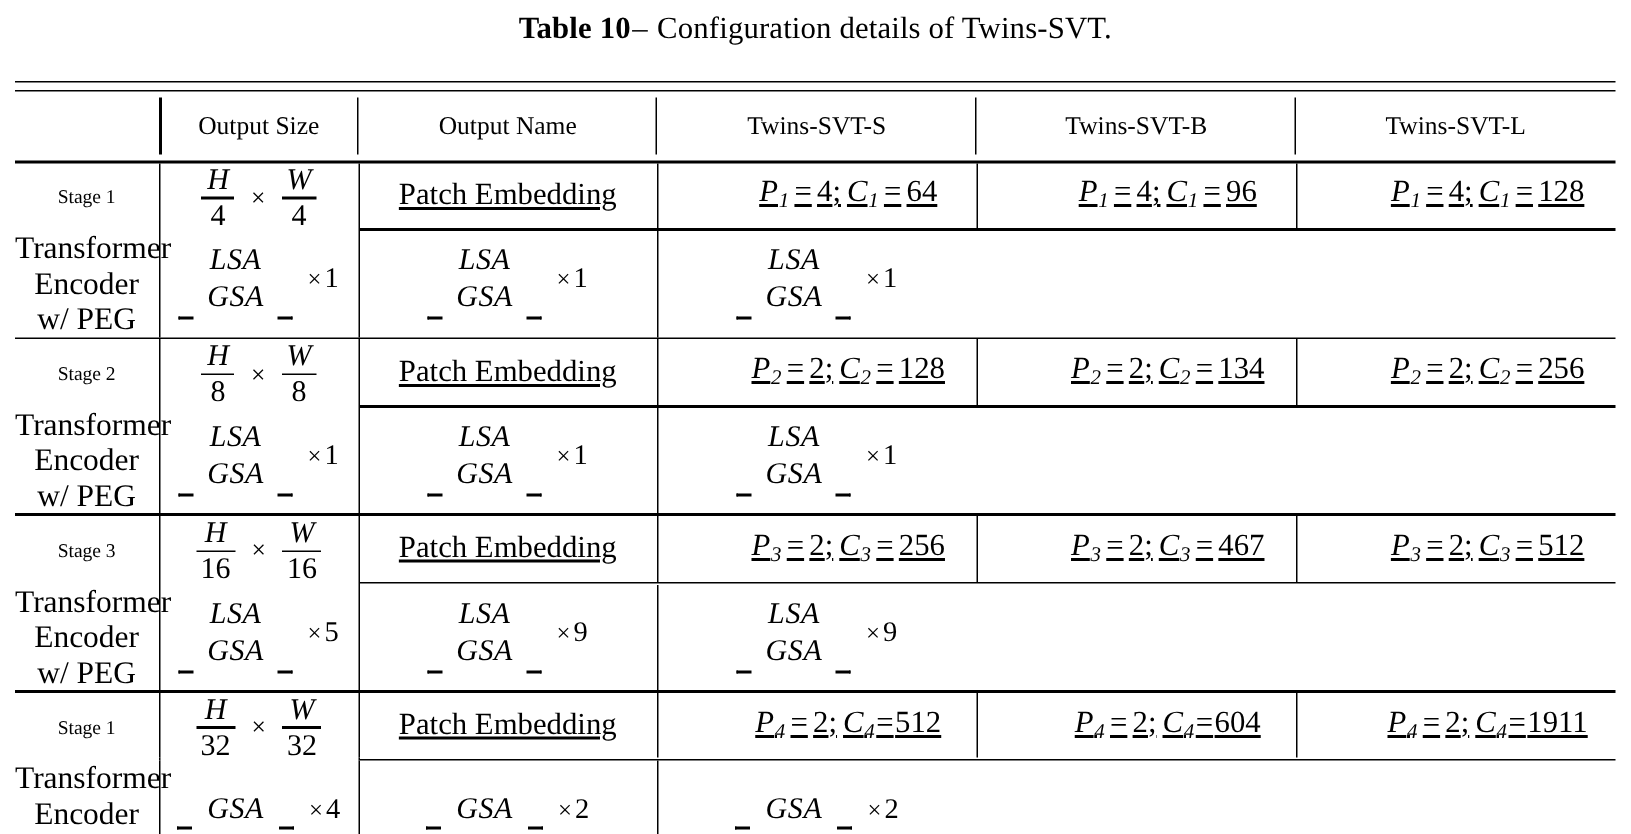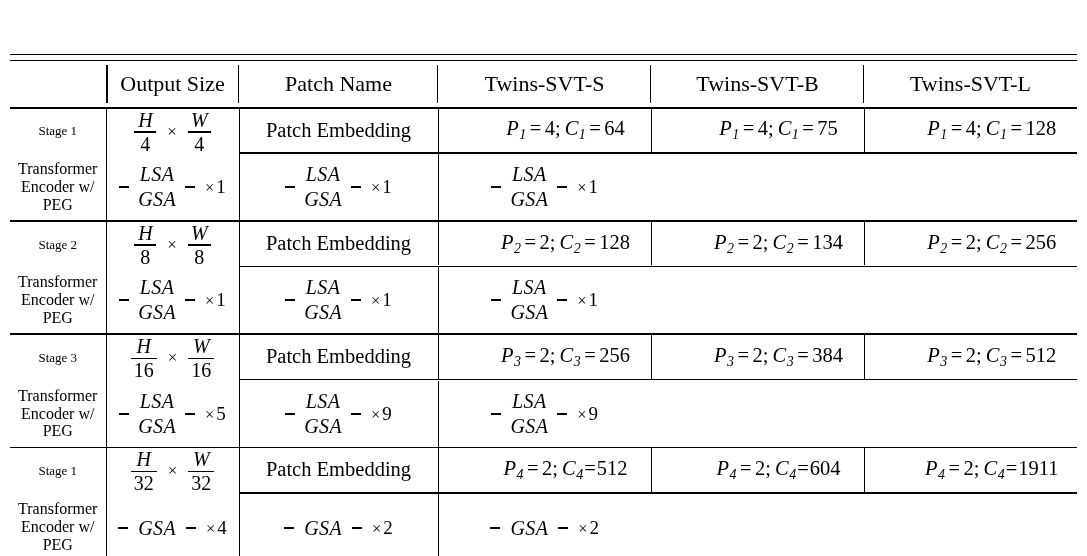--- a/index.html
+++ b/index.html
@@ -71,45 +71,46 @@
   .vl { border-left: 1.5px solid #000; }
   .vr { border-right: 1.5px solid #000; }
 
   
   .c-stage { width: 96px; }
   .c-size  { width: 133px; }
   .c-layer { width: 199px; }
   .c-model { width: 213px; }
 
   
-  .hdr td { height: 46px; font-size: 22px; }
+  .hdr td { height: 46px; font-size: 17px; }
   .hdr-cell { position: relative; }
   .hdr-cell.sep-l::before,
   .hdr-cell.sep-r::after {
     content: "";
     position: absolute;
     top: 4px;
     bottom: 4px;
     width: 1.5px;
     background: #000;
   }
   .hdr-cell.sep-l::before { left: 0; }
   .hdr-cell.sep-r::after  { right: 0; }
 
   
   .stage-cell { font-size: 13px; }
 
   .pe-cell {
     height: 36px;
     font-size: 20.5px;
     white-space: nowrap;
+    text-decoration: underline;
   }
   .te-cell {
     height: 66px;
-    font-size: 16px;
+    font-size: 21px;
     line-height: 1.12;
   }
   .te-cell .te-l1, .te-cell .te-l2 { display: block; }
 
   .blk-cell { height: 66px; }
 
   
   .sizeexpr {
     display: inline-flex;
     align-items: center;
@@ -156,21 +157,21 @@
 
   
   .blockexpr {
     display: inline-flex;
     align-items: center;
     justify-content: center;
     gap: 10px;
   }
   .brackets {
     display: inline-flex;
-    align-items: center;
+    align-items: flex-end;
   }
   .bk {
     width: 9px;
     border-top: 1.7px solid #000;
     border-bottom: 1.7px solid #000;
   }
   .bk-l { border-left: 1.7px solid #000; }
   .bk-r { border-right: 1.7px solid #000; }
   .bk-inner {
     display: flex;
@@ -188,41 +189,44 @@
     white-space: nowrap;
     font-style: normal;
   }
   .repeat .rx { font-size: 16.5px; padding-right: 2px; }
 </style>
 </head>
 <body>
 
 <div class="page">
 
+  <div class="caption">
+    <span class="cap-num">Table 10</span><span class="cap-dash">–</span> <span>Configuration details of Twins-SVT.</span>
+  </div>
 
   <div class="table-wrap">
     <table class="cfg">
       <colgroup>
         <col class="c-stage">
           <col class="c-size">
           <col class="c-layer">
         <col class="c-model">
           <col class="c-model">
           <col class="c-model">
       </colgroup>
       <tbody id="tbody">
           <tr class="rule-row">
             <td colspan="6">
               <div class="rule-double"></div>
             </td>
           </tr>
           <tr class="hdr">
             <td></td>
             <td class="hdr-cell sep-l sep-r">Output Size</td>
-            <td class="hdr-cell sep-r">Patch Name</td>
+            <td class="hdr-cell sep-r">Output Name</td>
             <td class="hdr-cell sep-r">Twins-SVT-S</td>
             <td class="hdr-cell sep-r">Twins-SVT-B</td>
             <td class="hdr-cell">Twins-SVT-L</td>
           </tr>
           <tr class="rule-row">
             <td colspan="6">
               <div class="rule-line"></div>
             </td>
           </tr>
           <tr>
@@ -235,21 +239,21 @@
                 </span>
                 <span class="times-sym">×</span>
                 <span class="frac">
                   <span class="num">W</span>
                   <span class="bar"></span>
                   <span class="den">4</span>
                 </span>
               </span></td>
             <td class="pe-cell vr">Patch Embedding</td>
             <td class="pe-cell vr"><span class="mathline"><span class="mvar">P</span><span class="msub">1</span><span class="meq">=</span><span class="mnum">4</span><span class="msemi">;</span><span class="mvar">C</span><span class="msub">1</span><span class="meq">=</span><span class="mnum">64</span></span></td>
-            <td class="pe-cell vr"><span class="mathline"><span class="mvar">P</span><span class="msub">1</span><span class="meq">=</span><span class="mnum">4</span><span class="msemi">;</span><span class="mvar">C</span><span class="msub">1</span><span class="meq">=</span><span class="mnum">75</span></span></td>
+            <td class="pe-cell vr"><span class="mathline"><span class="mvar">P</span><span class="msub">1</span><span class="meq">=</span><span class="mnum">4</span><span class="msemi">;</span><span class="mvar">C</span><span class="msub">1</span><span class="meq">=</span><span class="mnum">96</span></span></td>
             <td class="pe-cell"><span class="mathline"><span class="mvar">P</span><span class="msub">1</span><span class="meq">=</span><span class="mnum">4</span><span class="msemi">;</span><span class="mvar">C</span><span class="msub">1</span><span class="meq">=</span><span class="mnum">128</span></span></td>
           </tr>
           <tr class="rule-row">
             <td colspan="4">
               <div class="rule-line"></div>
             </td>
           </tr>
           <tr>
             <td class="te-cell vr">
               <span class="te-l1">Transformer</span>
@@ -373,21 +377,21 @@
                 </span>
                 <span class="times-sym">×</span>
                 <span class="frac">
                   <span class="num">W</span>
                   <span class="bar"></span>
                   <span class="den">16</span>
                 </span>
               </span></td>
             <td class="pe-cell vr">Patch Embedding</td>
             <td class="pe-cell vr"><span class="mathline"><span class="mvar">P</span><span class="msub">3</span><span class="meq">=</span><span class="mnum">2</span><span class="msemi">;</span><span class="mvar">C</span><span class="msub">3</span><span class="meq">=</span><span class="mnum">256</span></span></td>
-            <td class="pe-cell vr"><span class="mathline"><span class="mvar">P</span><span class="msub">3</span><span class="meq">=</span><span class="mnum">2</span><span class="msemi">;</span><span class="mvar">C</span><span class="msub">3</span><span class="meq">=</span><span class="mnum">384</span></span></td>
+            <td class="pe-cell vr"><span class="mathline"><span class="mvar">P</span><span class="msub">3</span><span class="meq">=</span><span class="mnum">2</span><span class="msemi">;</span><span class="mvar">C</span><span class="msub">3</span><span class="meq">=</span><span class="mnum">467</span></span></td>
             <td class="pe-cell"><span class="mathline"><span class="mvar">P</span><span class="msub">3</span><span class="meq">=</span><span class="mnum">2</span><span class="msemi">;</span><span class="mvar">C</span><span class="msub">3</span><span class="meq">=</span><span class="mnum">512</span></span></td>
           </tr>
           <tr class="rule-row">
             <td colspan="4">
               <div class="rule-line"></div>
             </td>
           </tr>
           <tr>
             <td class="te-cell vr">
               <span class="te-l1">Transformer</span>

